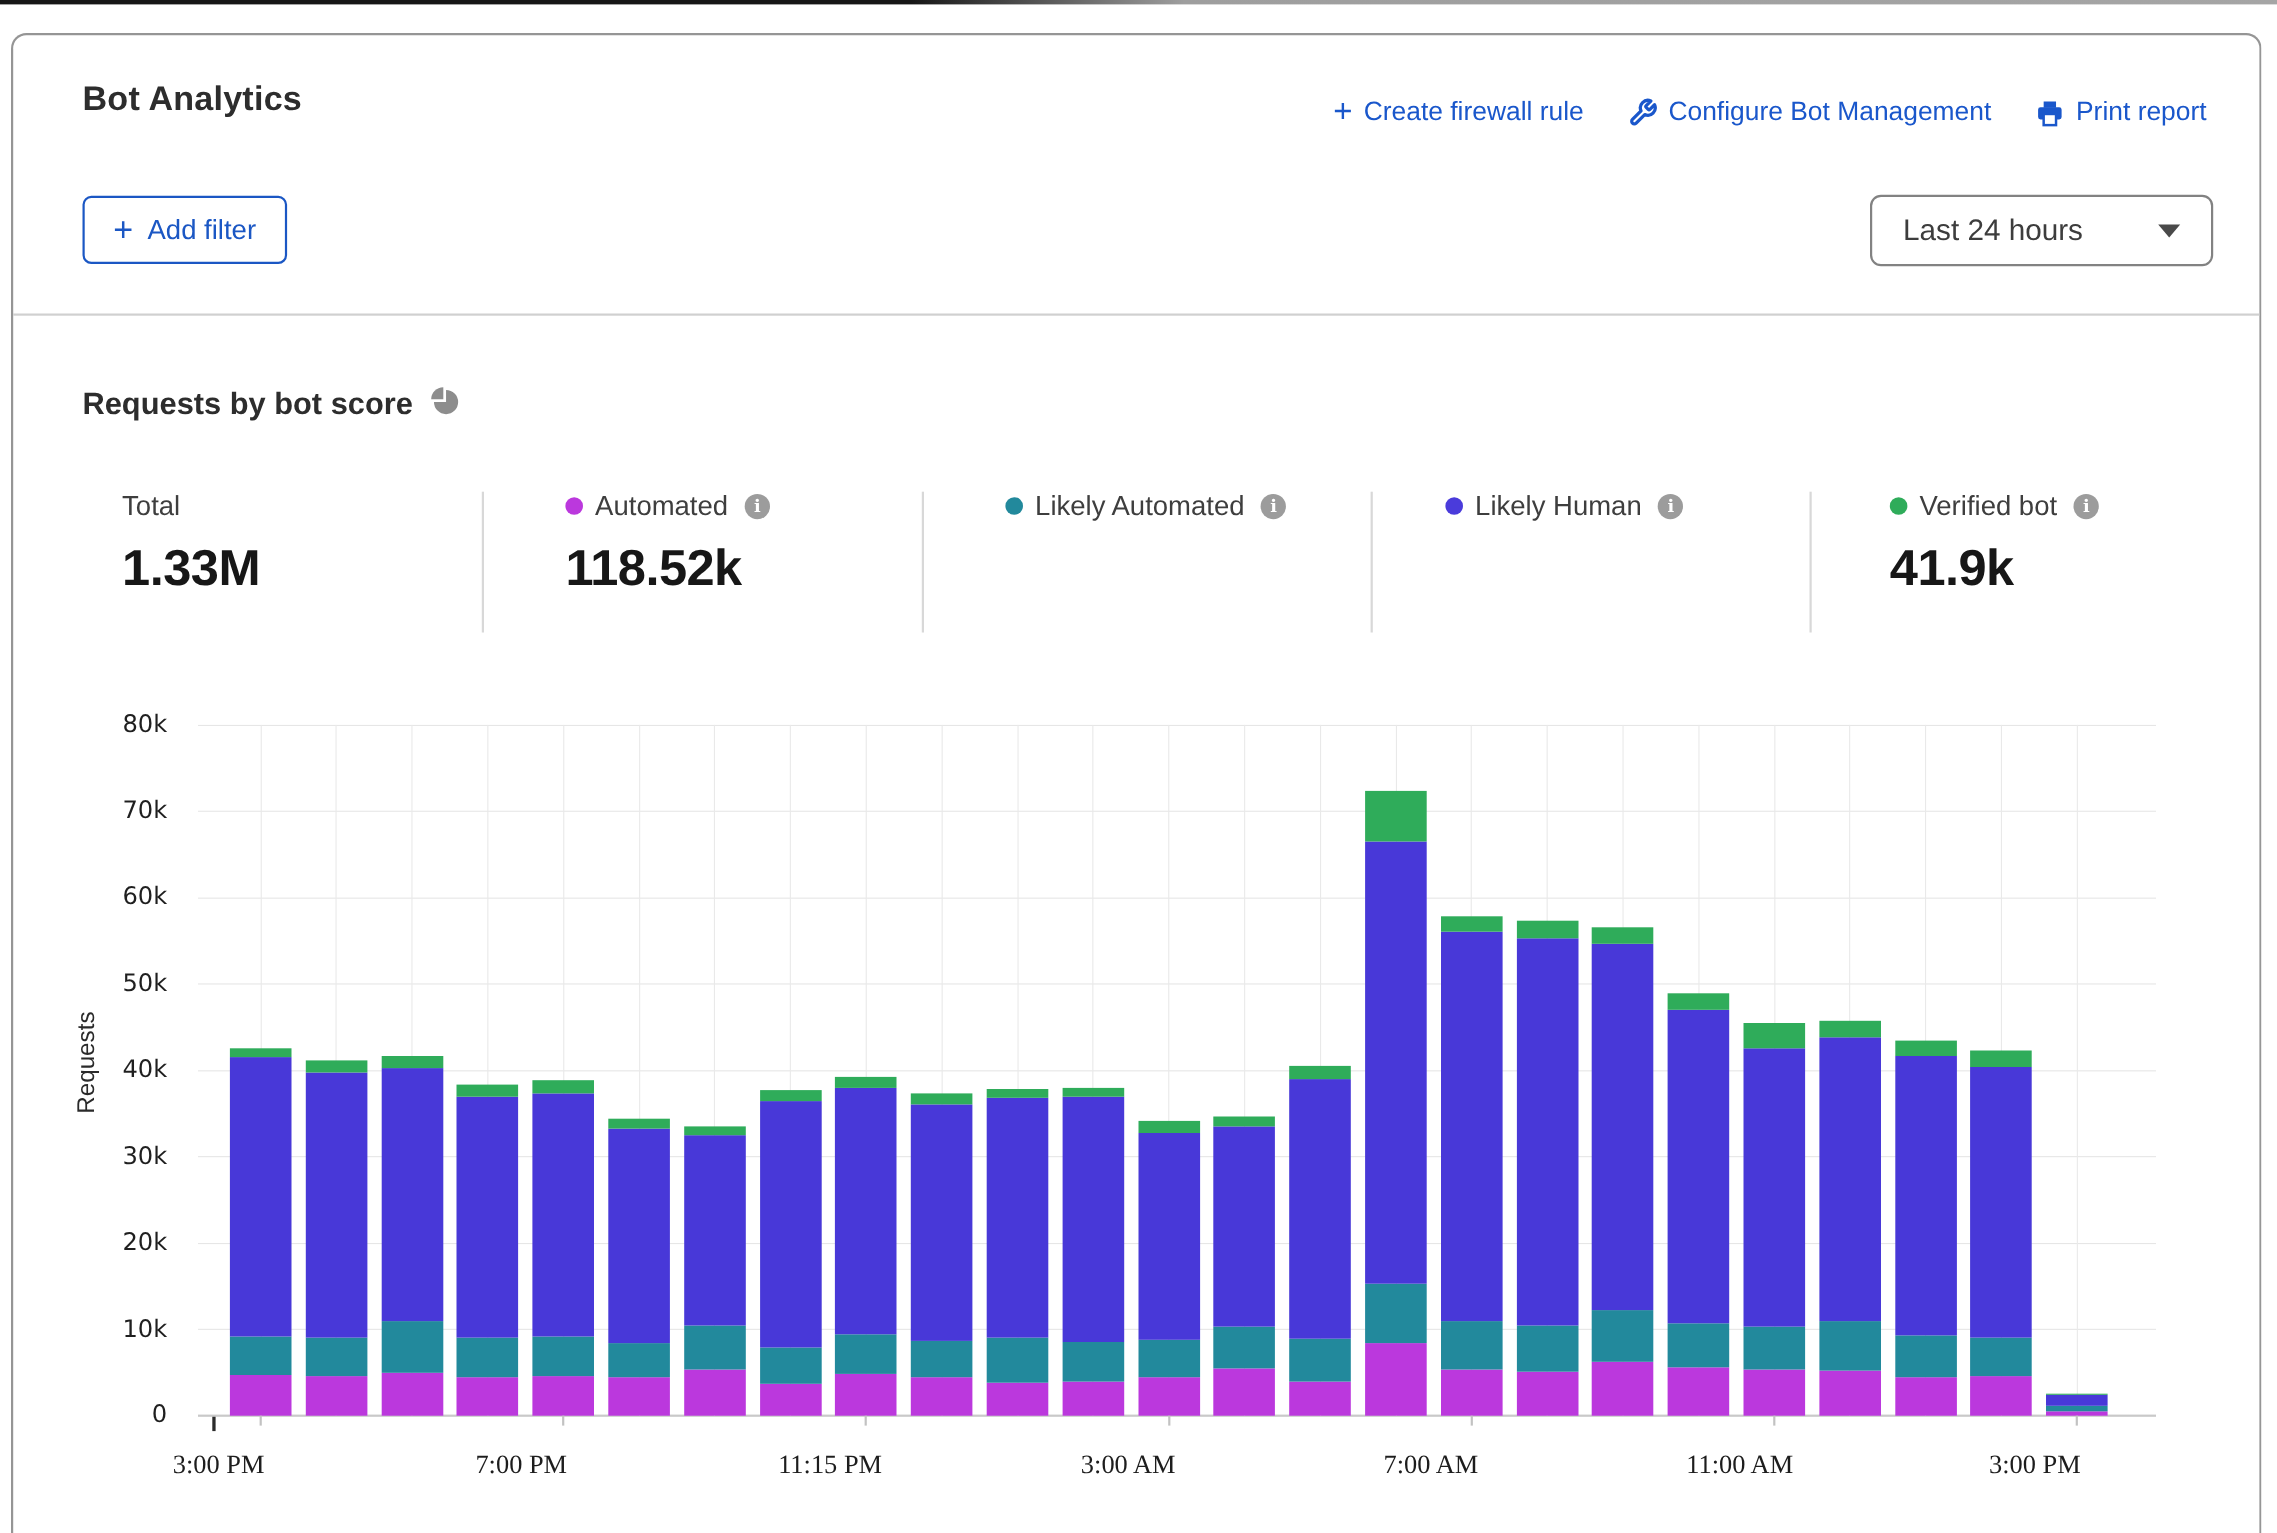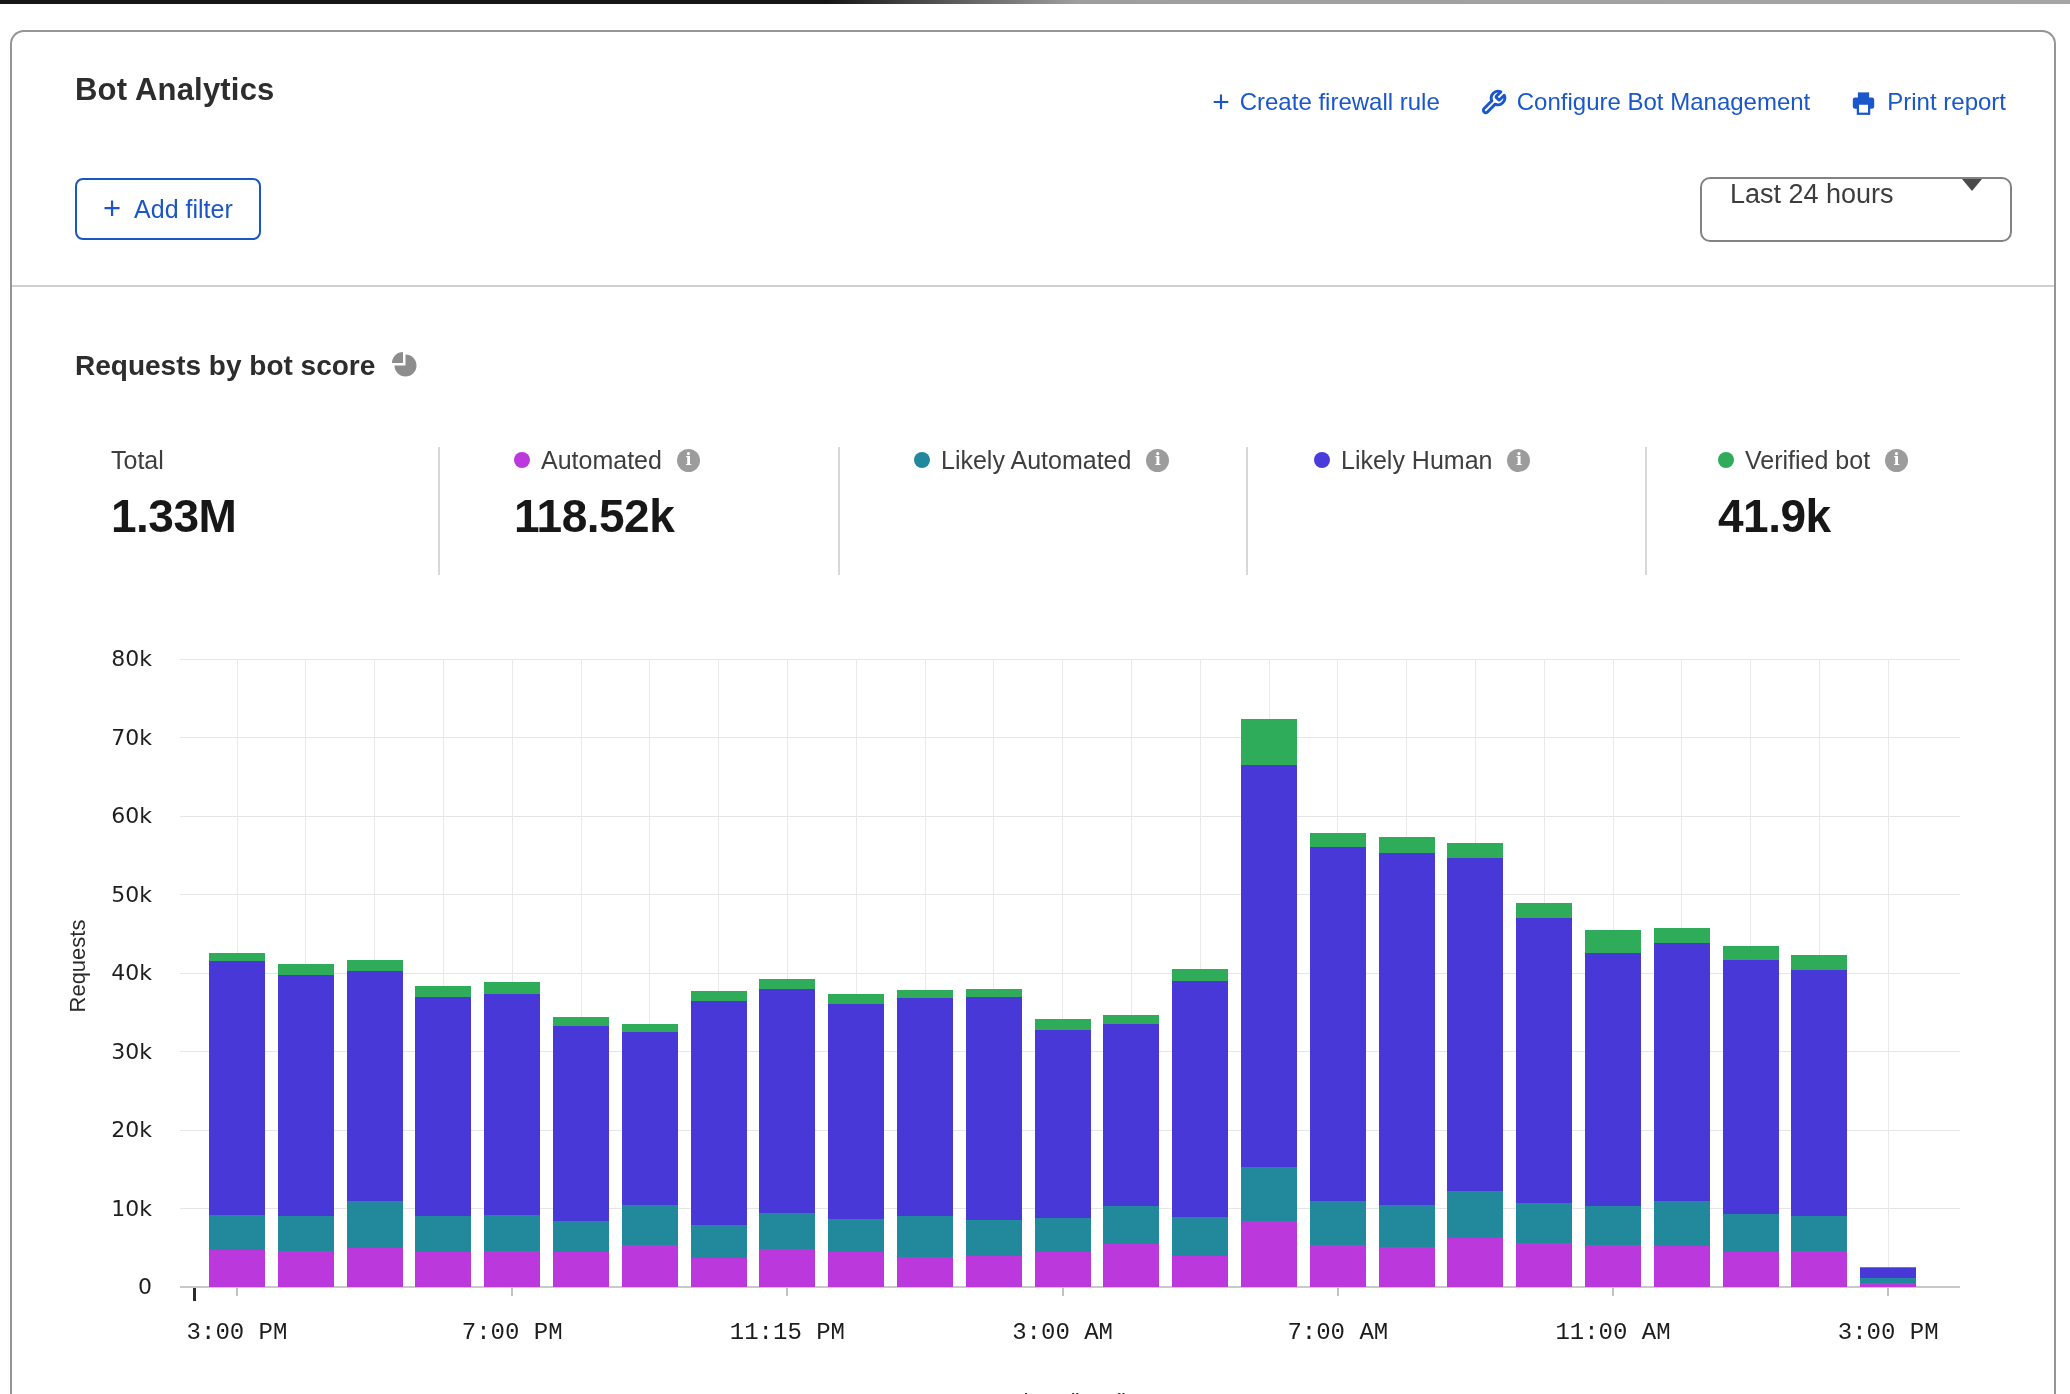--- a/index.html
+++ b/index.html
@@ -19,21 +19,21 @@
   .plus-glyph { font-size:30px; font-weight:500; line-height:22px; }
   .action-link svg { display:block; }
 
   .add-filter-btn { position:absolute; left:63px; top:146px; height:62px; padding:0 26px;
     display:flex; align-items:center; gap:13px; background:#fff;
     border:2px solid #1b57c4; border-radius:8px; color:#1b57c4; font-size:25px; cursor:pointer;
     font-family:"Liberation Sans",sans-serif; }
   .add-filter-btn .plus-glyph { font-size:31px; }
 
   .time-select { position:absolute; top:145px; right:42px; width:312px; height:65px;
-    border:2px solid #828282; border-radius:10px; background:#fff; display:flex; align-items:flex-start;
+    border:2px solid #828282; border-radius:10px; background:#fff; display:flex; align-items:center;
     padding:0 28px; font-size:27px; color:#3d3d3d; cursor:pointer; justify-content:space-between; }
   .caret-down { width:0; height:0; border-left:10px solid transparent; border-right:10px solid transparent;
     border-top:12px solid #4a4a4a; }
 
   .header-divider { position:absolute; left:0; top:253px; width:100%; height:0; border-top:2px solid #d0d0d0; }
 
   .section-heading { position:absolute; left:63px; top:318px; display:flex; align-items:center; gap:16px; }
   .section-heading .t { font-size:28px; font-weight:700; color:#2d2d2d; }
 
   .stats-row { position:absolute; left:0; top:410px; width:100%; height:138px; }
@@ -49,22 +49,22 @@
 
   
   #plot { position:absolute; left:168px; top:627px; width:1780px; height:628px; }
   .hgrid { position:absolute; left:0; width:100%; height:1px; background:#e6e6e6; }
   .hgrid.zero { height:2px; background:#c9c9c9; }
   .vgrid { position:absolute; top:0; width:1px; height:100%; background:#e9e9e9; }
   .ytick { position:absolute; left:-92px; width:64px; text-align:right;
     font-family:"DejaVu Sans",sans-serif; font-size:22px; color:#1f1f1f; }
   .bar { position:absolute; bottom:0; }
   .bar-seg { position:absolute; left:0; width:100%; }
-  .xtick-label { position:absolute; width:160px; text-align:center;
-    font-family:Liberation Mono, monospace; font-size:24px; color:#1d1d1d; }
+  .xtick-label { position:absolute; width:160px; 
+    font-family:Liberation Serif, serif; font-size:24px; color:#1d1d1d; }
   .xtick-mark { position:absolute; width:2px; height:9px; background:#c2c2c2; }
   .axis-tick-origin { position:absolute; left:13px; width:2.5px; height:14px; background:#2b2b2b; }
   .ylabel-rot { position:absolute; width:220px; left:-212px; top:294px; text-align:center;
     transform:rotate(-90deg); font-size:22px; color:#2a2a2a; }
   .xlabel-title { position:absolute; width:100%; text-align:center;
     font-size:23px; color:#2a2a2a; }
 </style>
 </head>
 <body>
 

